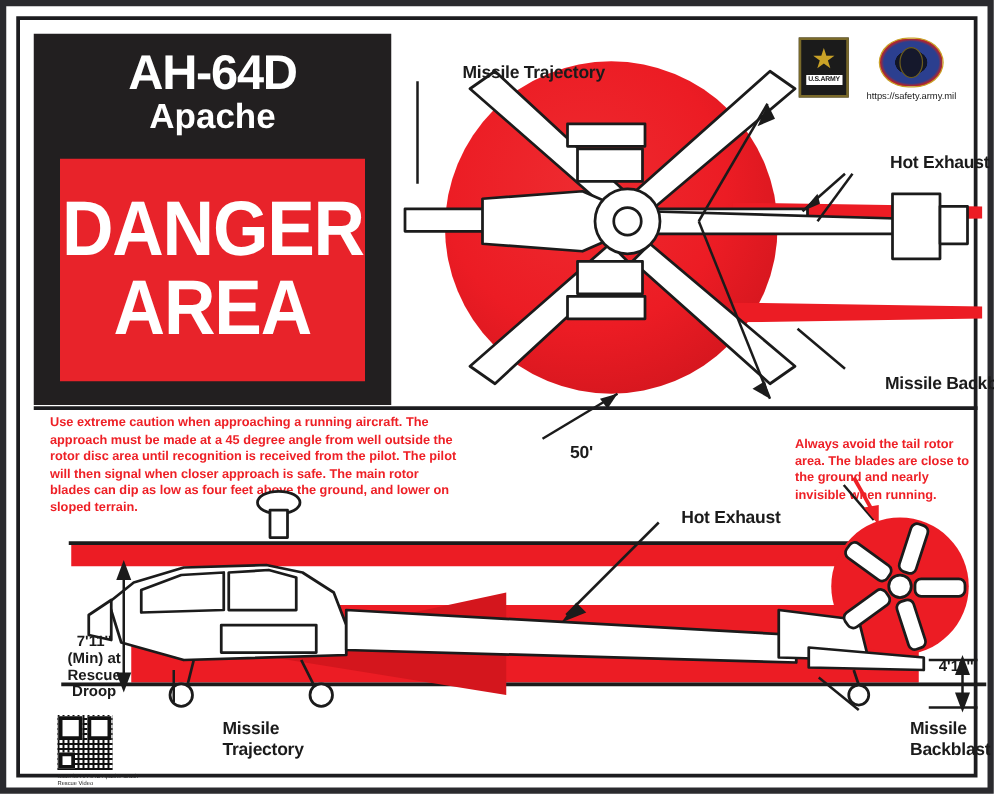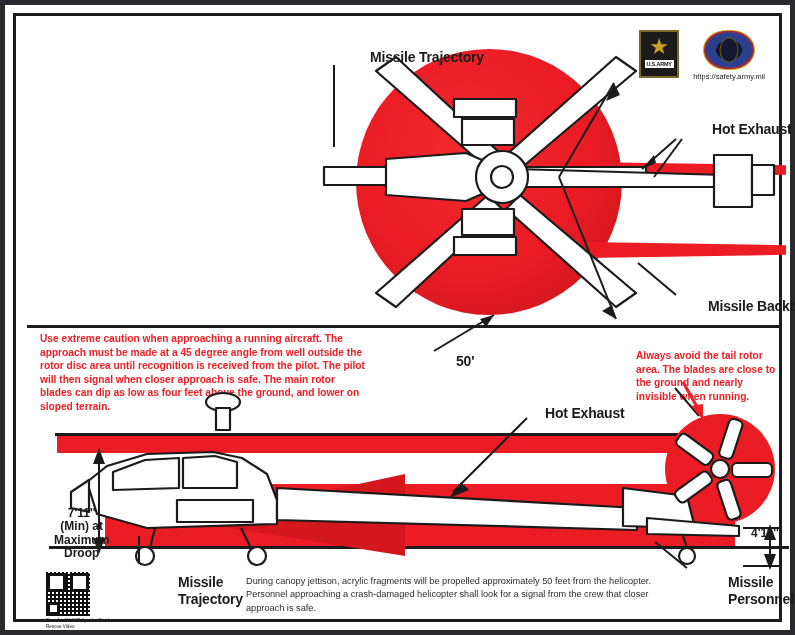--- a/index.html
+++ b/index.html
@@ -216,20 +216,28 @@
     width: 80px;
   }
   svg { display: block; overflow: visible; }
 </style>
 </head>
 <body>
 
 <div class="poster">
   <div class="inner-frame">
 
+    <div class="title-block">
+      <div class="title-model">AH-64D</div>
+      <div class="title-name">Apache</div>
+      <div class="danger-box">
+        <div class="danger-word">DANGER</div>
+        <div class="danger-word second">AREA</div>
+      </div>
+    </div>
 
     <div class="logos">
       <div class="army-logo">
         <div class="army-star">★</div>
         <div class="army-tag">U.S.ARMY</div>
       </div>
       <div class="safety-seal-wrap">
         <div class="safety-seal"></div>
         <div class="seal-url">https://safety.army.mil</div>
       </div>
@@ -387,33 +395,32 @@
 
     <div class="label-dark lbl-hot-exhaust-bot">Hot Exhaust</div>
 
     <div class="label-dark lbl-missile-traj-bot">
       <div>Missile</div>
       <div>Trajectory</div>
     </div>
 
     <div class="label-dark lbl-missile-back-bot">
       <div>Missile</div>
-      <div>Personnel</div>
+      <div>Backblast</div>
     </div>
 
     <div class="dim-label dim-droop">
       <div>7'11''</div>
       <div>(Min) at</div>
-      <div>Maximum</div>
+      <div>Rescue</div>
       <div>Droop</div>
     </div>
 
     <div class="dim-label dim-411">4'11''</div>
 
-    <div class="bottom-note">During canopy jettison, acrylic fragments will be propelled approximately 50 feet from the helicopter. Personnel approaching a crash-damaged helicopter shall look for a signal from the crew that closer approach is safe.</div>
 
     <div class="qr-wrap">
       <div class="qr-code">
         <div class="qr-fp3"></div>
       </div>
       <div class="qr-caption">Scan for AH-64D Apache Crash Rescue Video</div>
     </div>
 
   </div>
 </div>

